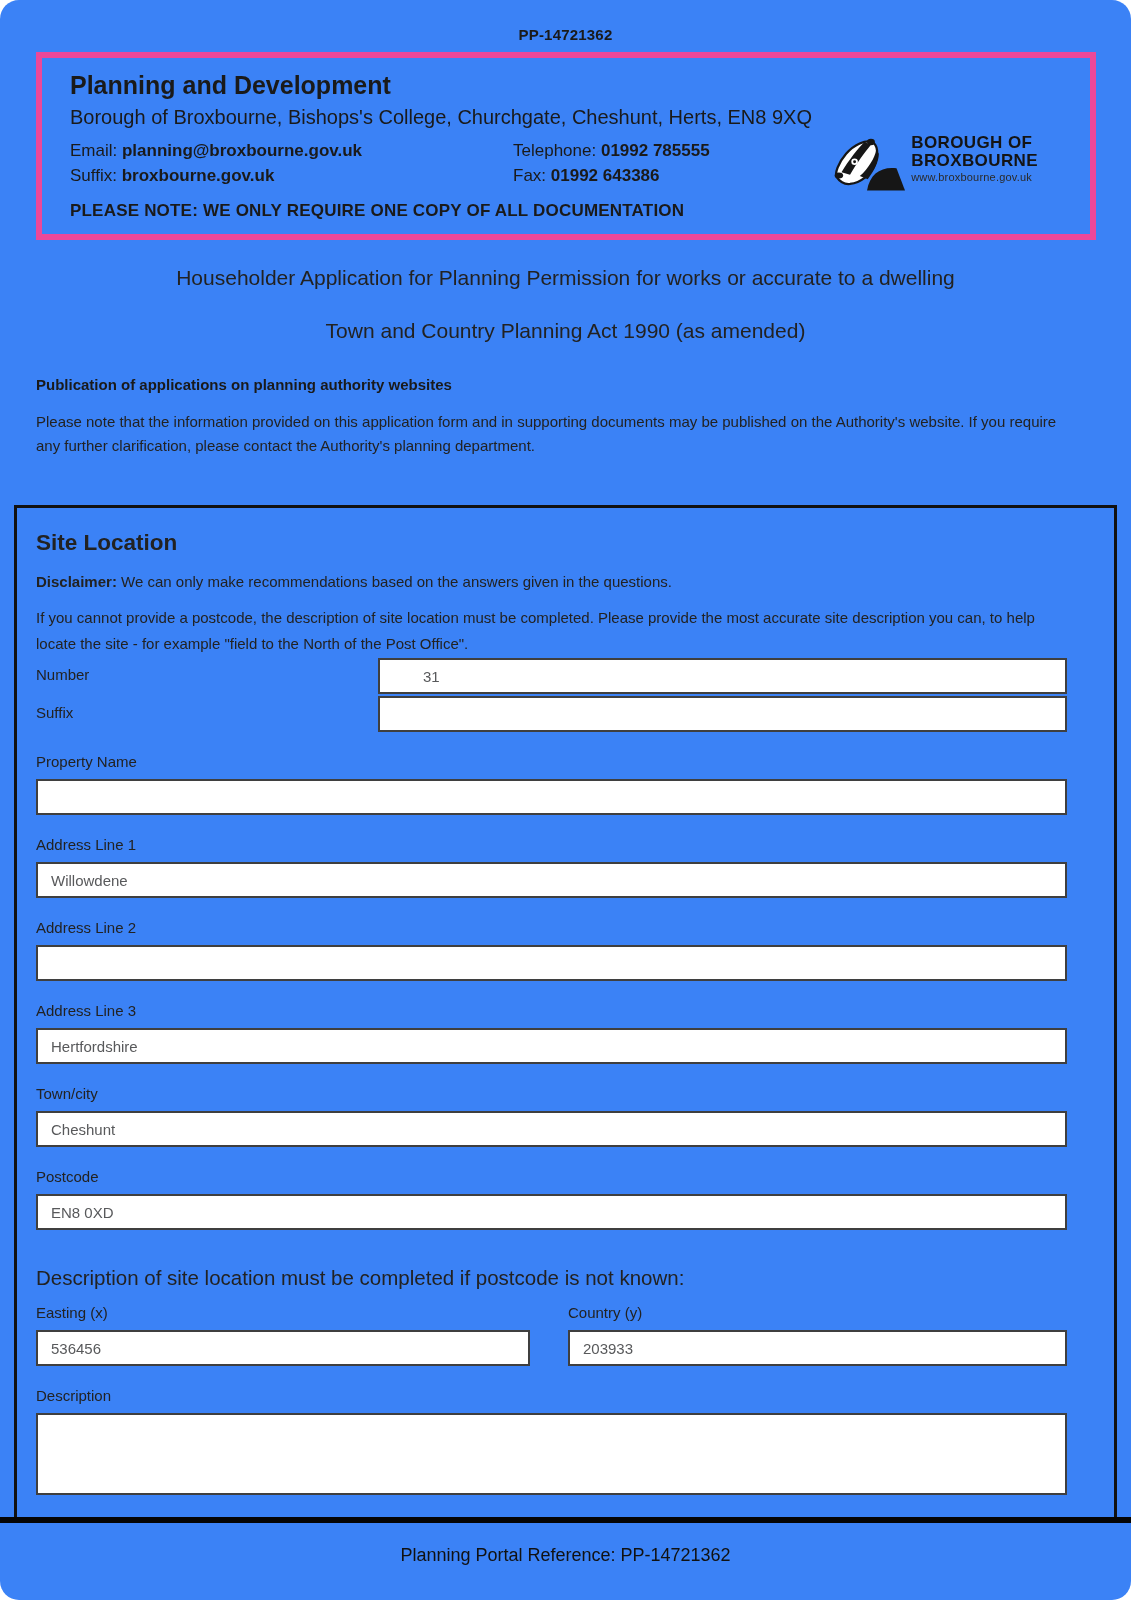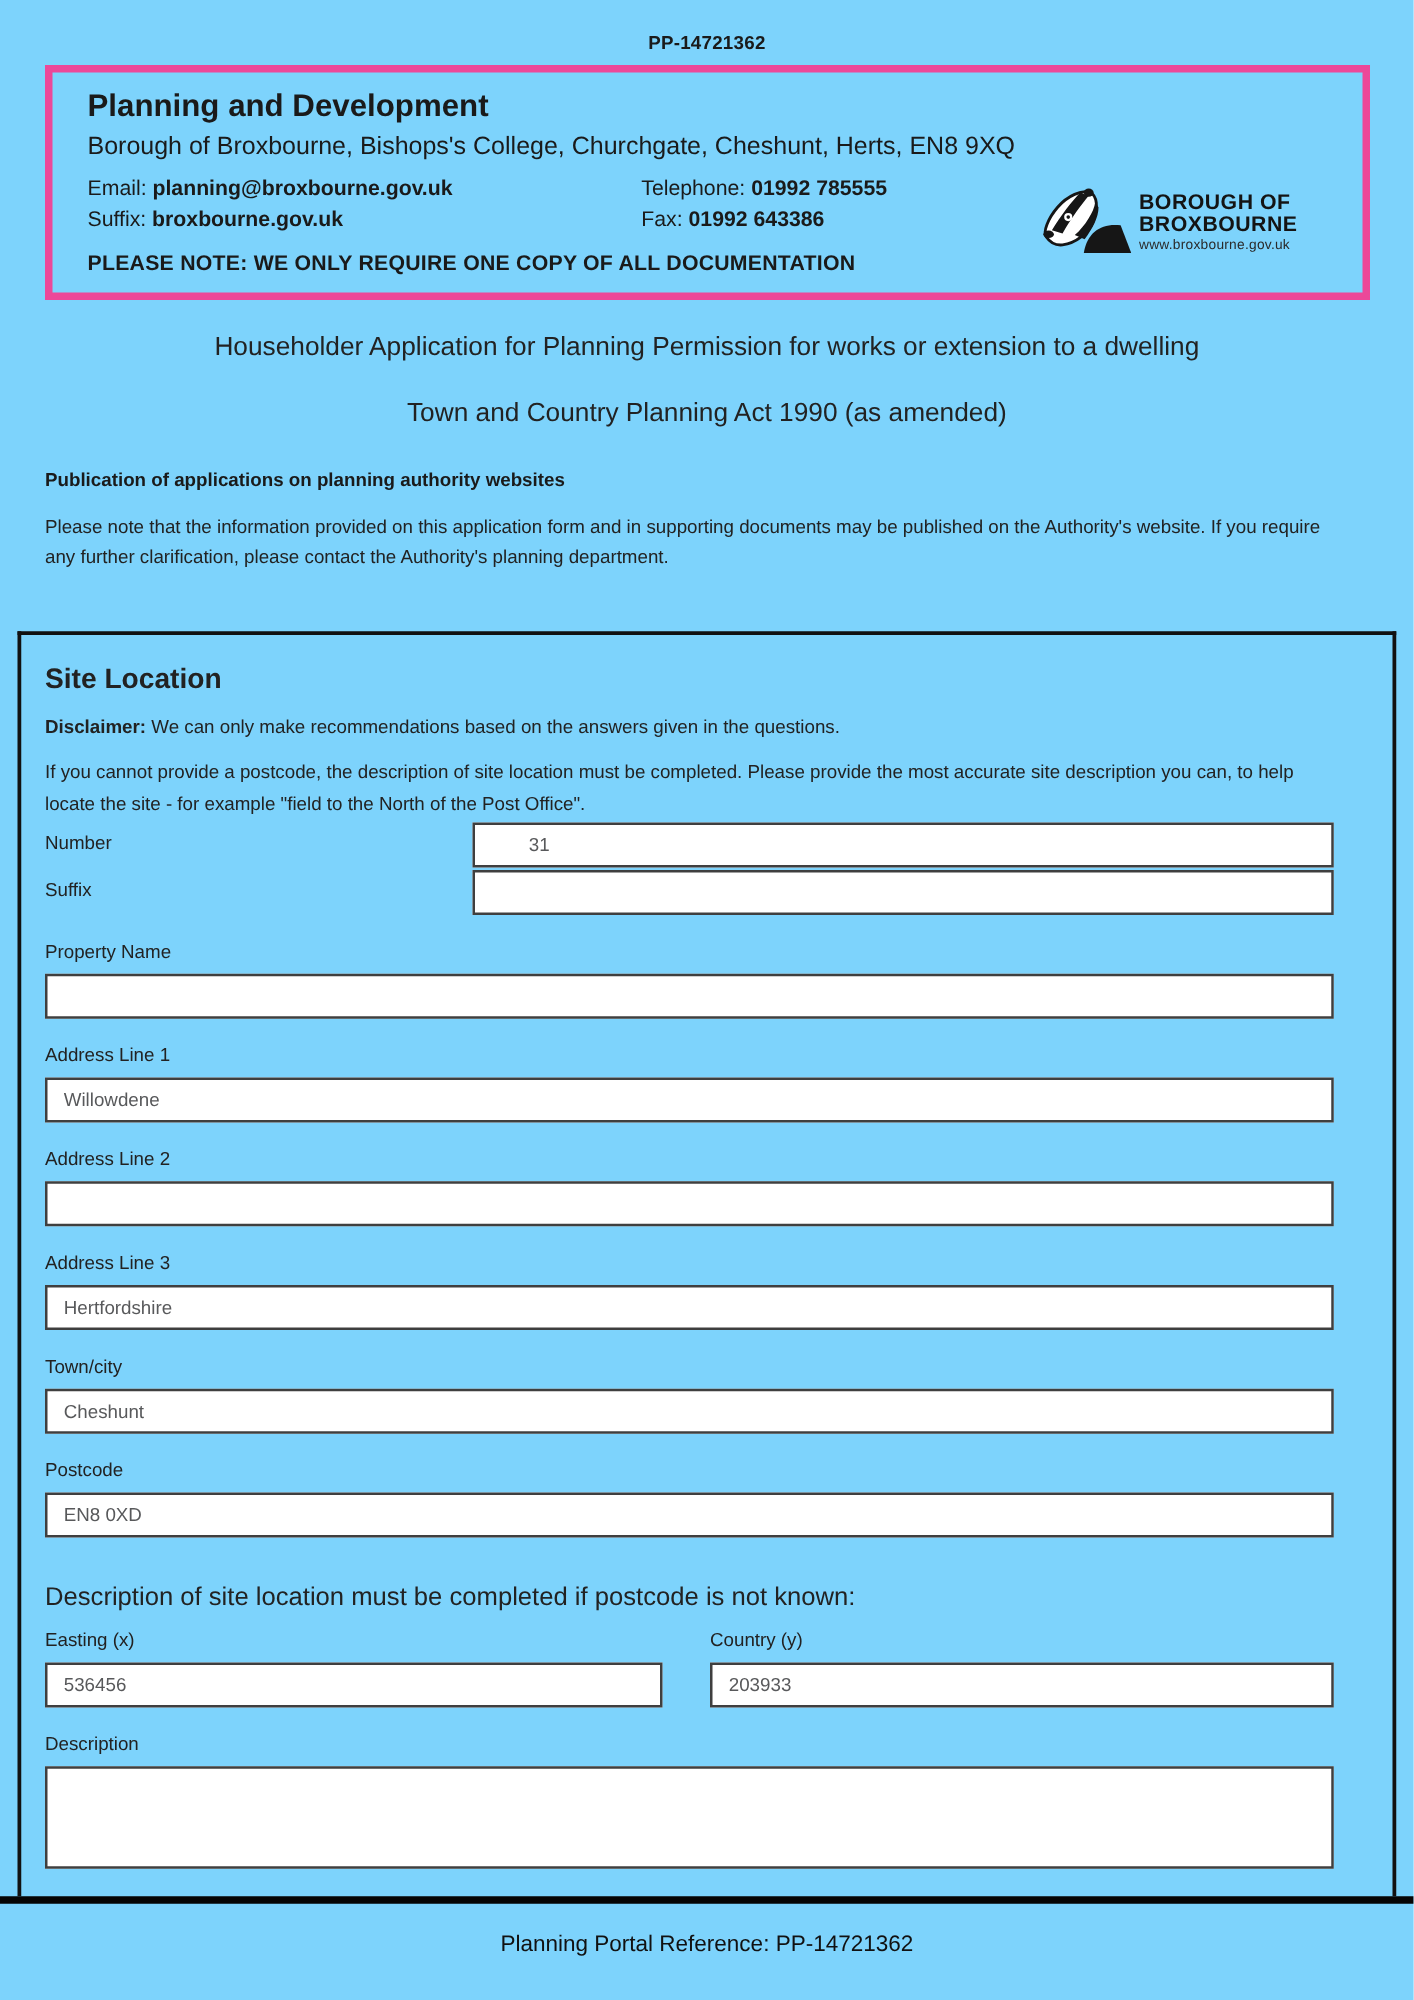--- a/index.html
+++ b/index.html
@@ -3,22 +3,23 @@
 <meta charset="utf-8">
 <style>
   * { margin: 0; padding: 0; box-sizing: border-box; }
   html, body { background: #ffffff; }
   body { font-family: "Liberation Sans", sans-serif; color: #1a1a1a; }
   .page {
     position: relative;
     width: 1131px;
     height: 1600px;
     margin: 0 auto;
-    background: #7dd3fc;
+    background: #3b82f6;
     overflow: hidden;
+    border-radius: 19px;
   }
 
   
   .ref-top {
     padding-top: 26px;
     text-align: center;
     font-size: 15px;
     font-weight: bold;
     letter-spacing: .2px;
   }
@@ -33,24 +34,23 @@
   .header-box h1 { font-size: 25px; font-weight: bold; line-height: 1.1; }
   .header-address { font-size: 20px; margin-top: 4px; line-height: 1.3; }
   .contact-grid { display: flex; margin-top: 8px; font-size: 17px; gap: 33px; }
   .contact-col-left { width: 410px; }
   .contact-row { line-height: 1.5; }
   .contact-row b { font-weight: bold; }
   .header-note { margin-top: 12px; font-size: 17px; font-weight: bold; letter-spacing: .2px; }
 
   .logo {
     position: absolute;
-    top: 88px;
+    top: 76px;
     right: 52px;
     display: flex;
-    align-items: center;
     gap: 6px;
   }
   .logo-text { line-height: 1.05; }
   .logo-text .logo-line { font-size: 17px; font-weight: bold; letter-spacing: .4px; color: #141414; }
   .logo-text .logo-url { font-size: 11px; color: #2a2a2a; margin-top: 2px; font-weight: normal; letter-spacing: .2px; }
 
   
   .main-title { margin-top: 26px; text-align: center; font-size: 21px; color: #222; }
   .main-subtitle { margin-top: 29px; text-align: center; font-size: 21px; color: #222; }
 
@@ -144,21 +144,21 @@
         </svg>
       </span>
       <span class="logo-text">
         <div class="logo-line">BOROUGH OF</div>
         <div class="logo-line">BROXBOURNE</div>
         <div class="logo-url">www.broxbourne.gov.uk</div>
       </span>
     </div>
   </div>
 
-  <div class="main-title">Householder Application for Planning Permission for works or extension to a dwelling</div>
+  <div class="main-title">Householder Application for Planning Permission for works or accurate to a dwelling</div>
   <div class="main-subtitle">Town and Country Planning Act 1990 (as amended)</div>
 
   <div class="pub-heading">Publication of applications on planning authority websites</div>
   <div class="pub-text">Please note that the information provided on this application form and in supporting documents may be published on the Authority's website. If you require any further clarification, please contact the Authority's planning department.</div>
 
   <div class="site-box">
     <h2>Site Location</h2>
 
     <div class="disclaimer"><b>Disclaimer:</b><span> We can only make recommendations based on the answers given in the questions.</span></div>
 

